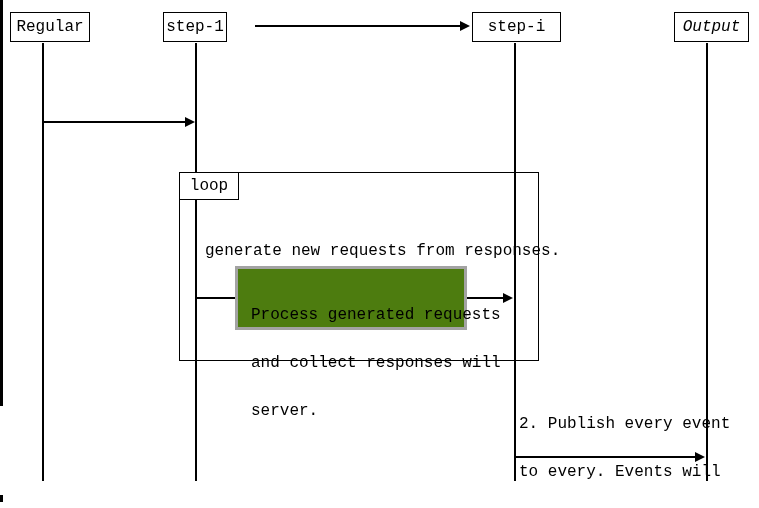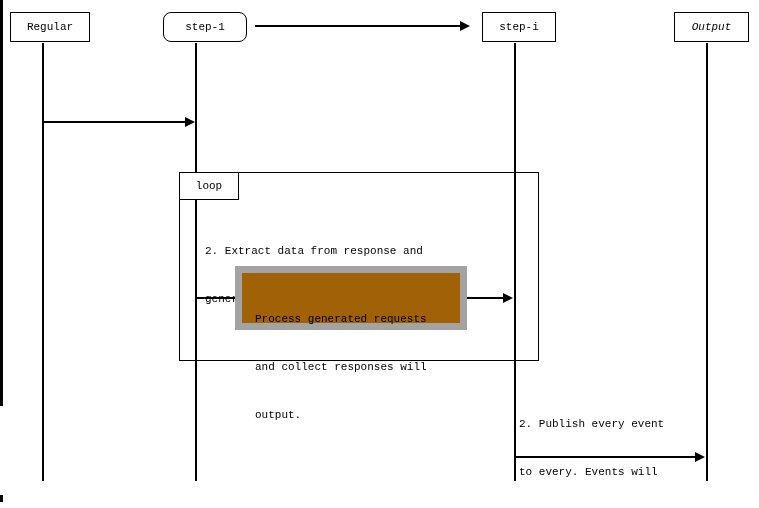--- a/index.html
+++ b/index.html
@@ -1,89 +1,88 @@
 <!DOCTYPE html>
 <html><head>
 <meta charset="utf-8">
 <style>
   html,body{margin:0;padding:0;background:#fff;}
   #stage{
     position:relative;width:759px;height:508px;background:#ffffff;
     font-family:"Liberation Mono","DejaVu Sans Mono",monospace;
-    font-size:11px;line-height:16px;color:#000;overflow:hidden;
+    font-size:16px;line-height:16px;color:#000;overflow:hidden;
   }
   .pbox{
     position:absolute;top:12px;height:30px;border:1px solid #000;background:#fff;
     display:flex;align-items:center;justify-content:center;z-index:3;box-sizing:border-box;
   }
   .lifeline{position:absolute;top:43px;height:438px;width:2px;background:#000;z-index:1;}
   .msg{position:absolute;z-index:3;white-space:pre;}
   .shaft{position:absolute;height:2px;background:#000;z-index:4;}
   .ahead{
     position:absolute;width:0;height:0;z-index:4;
     border-left:10px solid #000;border-top:5px solid transparent;border-bottom:5px solid transparent;
   }
   .loop-frame{position:absolute;left:179px;top:172px;width:360px;height:189px;border:1px solid #000;z-index:2;box-sizing:border-box;}
   .loop-label{
     position:absolute;left:179px;top:172px;width:60px;height:28px;border:1px solid #000;background:#fff;
     display:flex;align-items:center;justify-content:center;z-index:3;box-sizing:border-box;
   }
   .process-box{
-    position:absolute;left:235px;top:266px;width:232px;height:64px;border:7px solid #a3a3a3;background:#a16207;
+    position:absolute;left:235px;top:266px;width:232px;height:64px;border:3px solid #a3a3a3;background:#4d7c0f;
     padding:6px 0 8px 13px;z-index:3;box-sizing:border-box;white-space:pre;
   }
   .edge{position:absolute;background:#000;z-index:5;}
 </style>
 </head>
 <body>
 
 <div id="stage">
 
   <div class="edge" style="left:0;top:0;width:3px;height:406px;"></div>
   <div class="edge" style="left:0;top:495px;width:3px;height:7px;"></div>
 
   <div class="lifeline" style="left:42px;"></div>
   <div class="lifeline" style="left:195px;"></div>
   <div class="lifeline" style="left:514px;"></div>
   <div class="lifeline" style="left:706px;"></div>
 
   <div class="pbox" style="left:10px;width:80px;">
     <span>Regular</span>
   </div>
-  <div class="pbox" style="left:163px;width:84px;border-radius:8px;">
+  <div class="pbox" style="left:163px;width:64px;">
     <span>step-1</span>
   </div>
-  <div class="pbox" style="left:482px;width:74px;">
+  <div class="pbox" style="left:472px;width:89px;">
     <span>step-i</span>
   </div>
   <div class="pbox" style="left:674px;width:75px;font-style:italic;">
     <span>Output</span>
   </div>
 
   <div class="shaft" style="left:255px;top:25px;width:205px;"></div>
   <div class="ahead" style="left:460px;top:21px;"></div>
 
   <div class="shaft" style="left:42px;top:121px;width:143px;"></div>
   <div class="ahead" style="left:185px;top:117px;"></div>
 
   <div class="loop-frame"></div>
   <div class="loop-label">
     <span>loop</span>
   </div>
 
   <div class="msg" style="left:205px;top:211px;">
-    <div>2. Extract data from response and</div>
     <div>generate new requests from responses.</div>
   </div>
 
   <div class="shaft" style="left:196px;top:297px;width:39px;"></div>
   <div class="process-box">
     <div>Process generated requests</div>
     <div>and collect responses will</div>
-    <div>output.</div>
+    <div>server.</div>
   </div>
   <div class="shaft" style="left:467px;top:297px;width:36px;"></div>
   <div class="ahead" style="left:503px;top:293px;"></div>
 
   <div class="msg" style="left:519px;top:384px;">
     <div>2. Publish every event</div>
     <div>to every. Events will</div>
     
     
   </div>

